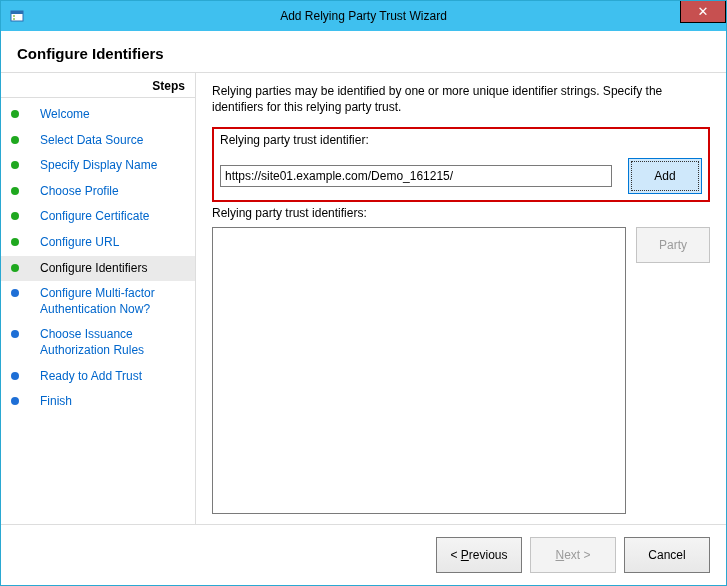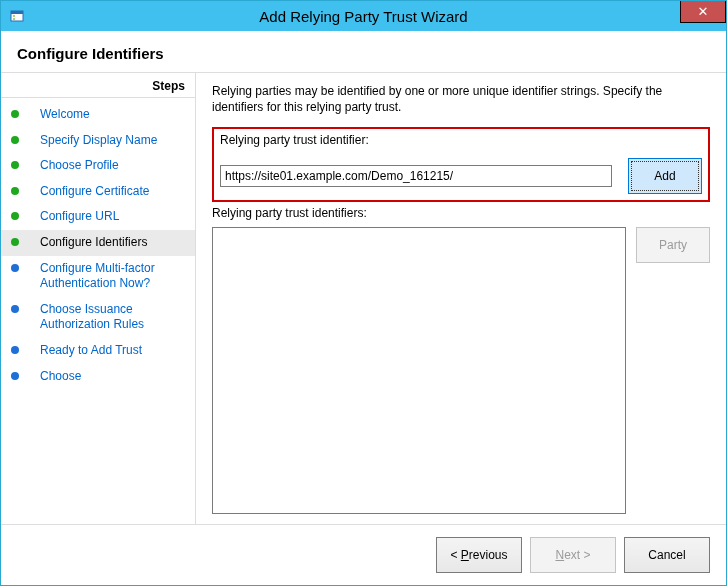--- a/index.html
+++ b/index.html
@@ -28,21 +28,21 @@
   }
   .titlebar .win-icon {
     margin-left: 8px;
     width: 16px; height: 16px;
     display: flex; align-items: center; justify-content: center;
   }
   .titlebar .title {
     position: absolute;
     left: 0; right: 0;
     text-align: center;
-    font-size: 15px;
+    font-size: 12px;
   }
   .titlebar .close {
     position: absolute;
     right: 0; top: 0;
     width: 46px; height: 22px;
     background: #c75050;
     color: #fff;
     display: flex; align-items: center; justify-content: center;
     font-size: 13px;
     border: 1px solid #000;
@@ -214,20 +214,24 @@
 
     <div class="sidebar">
       <div class="sidebar-header">Steps</div>
       <ul class="steps" id="steps-list">
           <li>
             <span class="bullet done"></span>
             <span class="step-link">Welcome</span>
           </li>
           <li>
             <span class="bullet done"></span>
+            <span class="step-link">Select Data Source</span>
+          </li>
+          <li>
+            <span class="bullet done"></span>
             <span class="step-link">Specify Display Name</span>
           </li>
           <li>
             <span class="bullet done"></span>
             <span class="step-link">Choose Profile</span>
           </li>
           <li>
             <span class="bullet done"></span>
             <span class="step-link">Configure Certificate</span>
           </li>
@@ -246,21 +250,21 @@
           <li>
             <span class="bullet pending"></span>
             <span class="step-pending">Choose Issuance Authorization Rules</span>
           </li>
           <li>
             <span class="bullet pending"></span>
             <span class="step-pending">Ready to Add Trust</span>
           </li>
           <li>
             <span class="bullet pending"></span>
-            <span class="step-pending">Choose</span>
+            <span class="step-pending">Finish</span>
           </li>
         </ul>
     </div>
 
     <div class="main">
       <div class="intro">Relying parties may be identified by one or more unique identifier strings. Specify the identifiers for this relying party trust.</div>
 
       <div class="highlight-box">
         <div class="field-label">Relying party trust identifier:</div>
         <div class="row">

